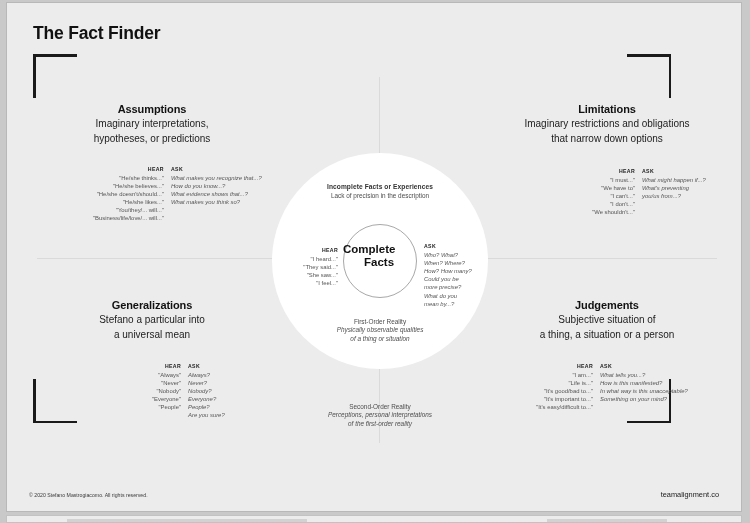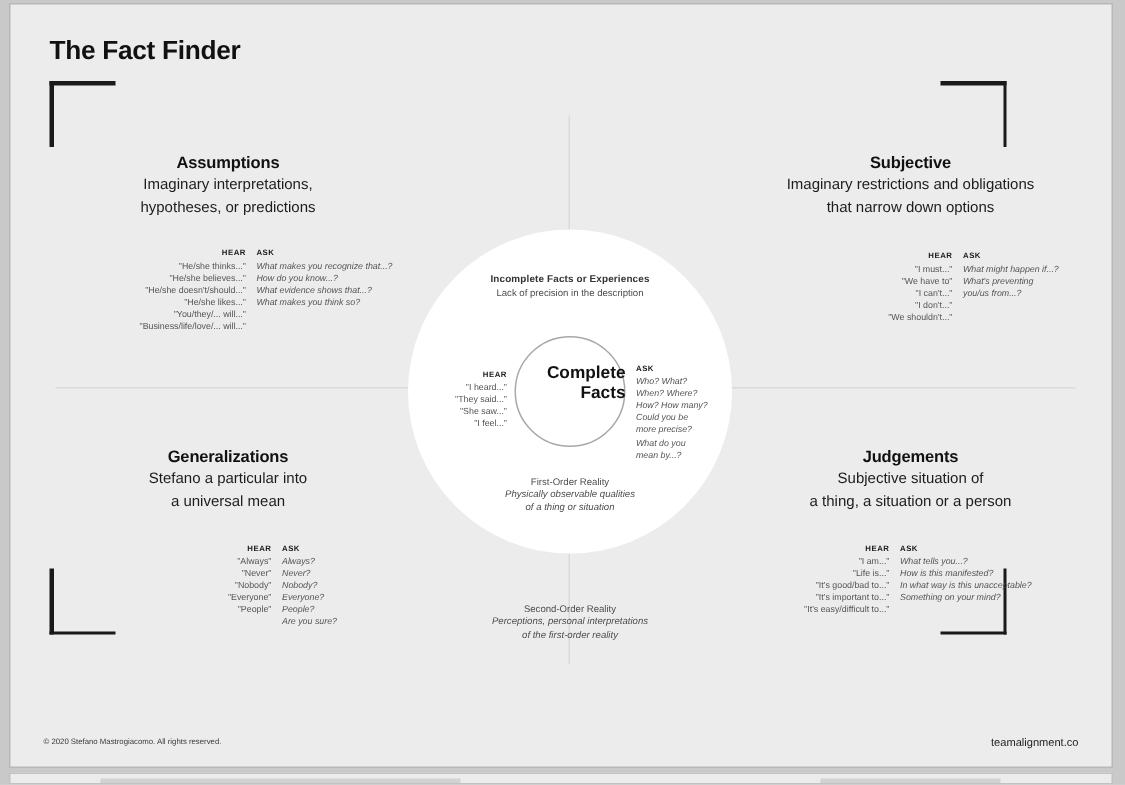--- a/index.html
+++ b/index.html
@@ -133,27 +133,27 @@
     border-radius: 50%;
     border: 1px solid #a8a8a8;
     box-sizing: border-box;
     background: #ffffff;
   }
   #complete-facts-label {
     position: absolute;
     left: 336px;
     top: 240px;
     width: 74px;
-    text-align: right;
+    text-align: left;
     font-size: 11.5px;
     font-weight: bold;
     line-height: 13px;
     color: #111;
   }
-  #complete-facts-label .l2 { display: block; }
+  #complete-facts-label .l2 { display: block; margin-left: 21px; }
 
   
   #circle-top-caption {
     position: absolute;
     left: 273px;
     top: 180px;
     width: 200px;
     text-align: center;
     color: #333;
   }
@@ -393,21 +393,21 @@
       <div class="ha-col-ask">
         <span class="ha-label">ASK</span>
         <span class="ha-item">What makes you recognize that...?</span>
         <span class="ha-item">How do you know...?</span>
         <span class="ha-item">What evidence shows that...?</span>
         <span class="ha-item">What makes you think so?</span>
       </div>
     </div>
 
     <div class="quad-head" id="head-limitations">
-      <span class="qh-title">Subjective</span>
+      <span class="qh-title">Limitations</span>
       <span class="qh-sub">Imaginary restrictions and obligations</span>
       <span class="qh-sub">that narrow down options</span>
     </div>
     <div class="ha-block" id="ha-limitations">
       <div class="ha-col-hear">
         <span class="ha-label">HEAR</span>
         <span class="ha-item">"I must..."</span>
         <span class="ha-item">"We have to"</span>
         <span class="ha-item">"I can't..."</span>
         <span class="ha-item">"I don't..."</span>

